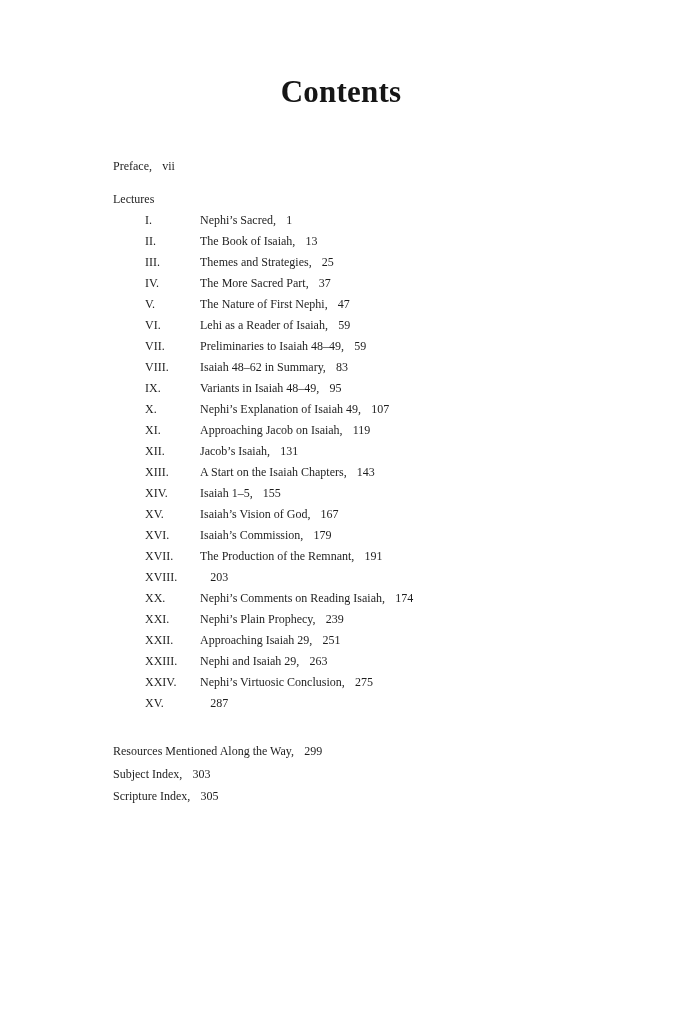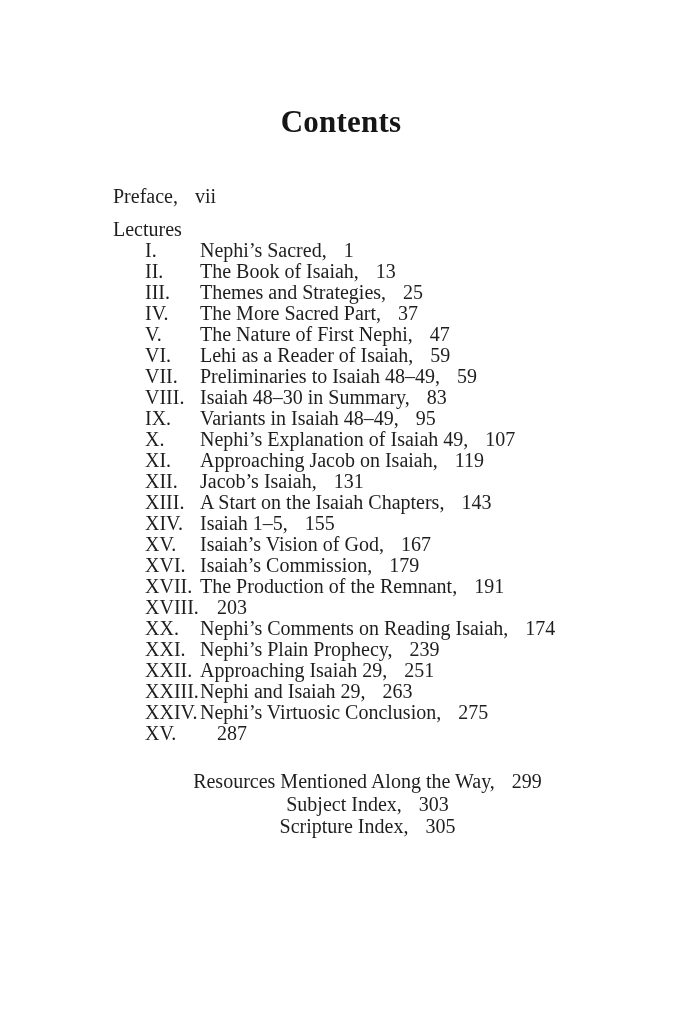--- a/index.html
+++ b/index.html
@@ -15,31 +15,31 @@
     color: #1e1e1e;
   }
   .page {
     width: 682px;
     height: 1024px;
     background: #ffffff;
     position: relative;
   }
   .title {
     margin: 0;
-    padding-top: 104px;
+    padding-top: 74px;
     text-align: center;
     font-size: 31px;
     font-weight: 700;
     letter-spacing: 0.2px;
     color: #161616;
   }
   .content {
     margin-left: 113px;
     margin-right: 60px;
-    font-size: 20px;
+    font-size: 12px;
   }
   .preface {
     margin-top: 45px;
     line-height: 22px;
   }
   .lectures-heading {
     margin-top: 11px;
     line-height: 22px;
   }
   .lecture-list {
@@ -57,21 +57,20 @@
   }
   .pg {
     margin-left: 0.85em;
   }
   .back-matter {
     margin-top: 26px;
   }
   .back-row {
     line-height: 22.5px;
     white-space: nowrap;
-    text-align: center;
   }
 </style>
 </head>
 <body>
 
 <div class="page">
 
   <h1 class="title">Contents</h1>
 
   <div class="content">
@@ -113,21 +112,21 @@
           <span class="ttl">Lehi as a Reader of Isaiah,</span>
           <span class="pg">59</span>
         </div>
       <div class="row">
           <span class="num">VII.</span>
           <span class="ttl">Preliminaries to Isaiah 48–49,</span>
           <span class="pg">59</span>
         </div>
       <div class="row">
           <span class="num">VIII.</span>
-          <span class="ttl">Isaiah 48–30 in Summary,</span>
+          <span class="ttl">Isaiah 48–62 in Summary,</span>
           <span class="pg">83</span>
         </div>
       <div class="row">
           <span class="num">IX.</span>
           <span class="ttl">Variants in Isaiah 48–49,</span>
           <span class="pg">95</span>
         </div>
       <div class="row">
           <span class="num">X.</span>
           <span class="ttl">Nephi’s Explanation of Isaiah 49,</span>

